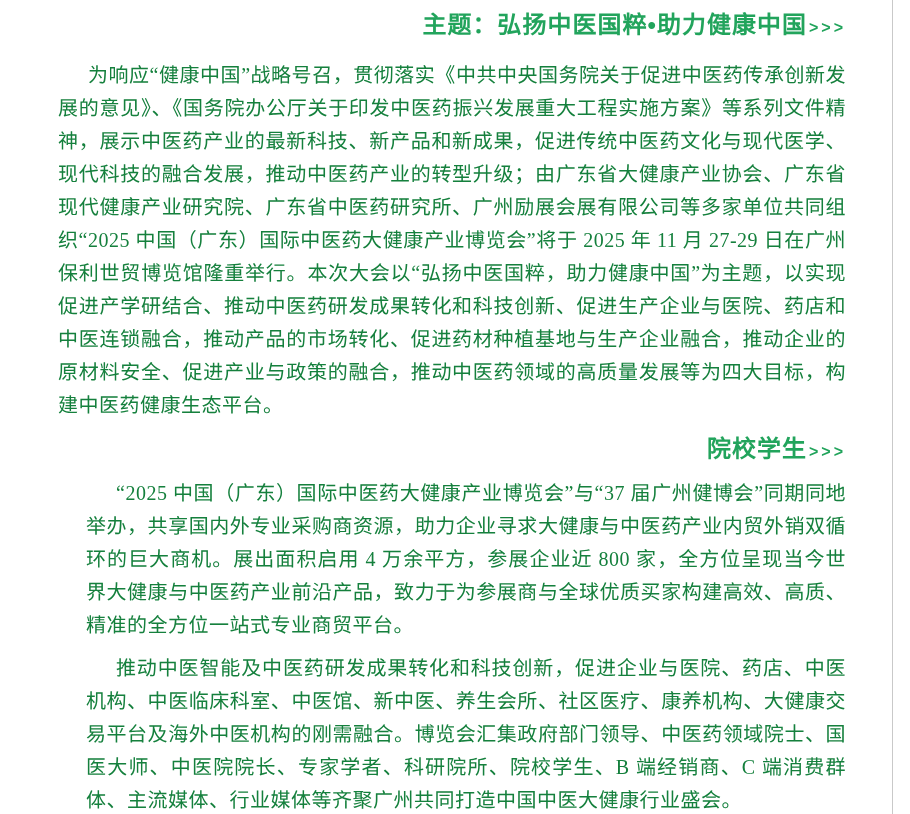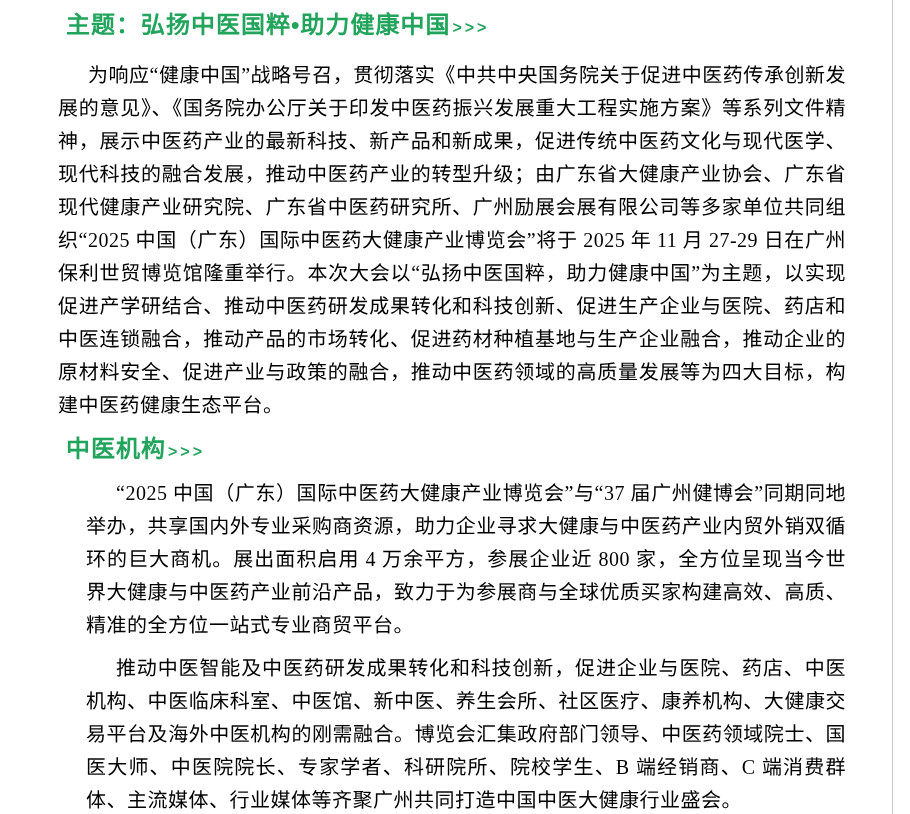--- a/index.html
+++ b/index.html
@@ -20,28 +20,29 @@
   }
   .section-heading {
     color: #22a45c;
     font-family: "Liberation Sans", sans-serif;
     font-weight: bold;
     font-size: 24px;
     line-height: 30px;
     margin: 10px 0 0 8px;
     letter-spacing: 1px;
     white-space: nowrap;
+    text-align: right;
   }
   .section-heading .arrows {
     font-size: 16px;
     letter-spacing: 3px;
     margin-left: 2px;
   }
   .body-para {
-    color: #000000;
+    color: #15803d;
     font-size: 20px;
     line-height: 33px;
     text-align: justify;
     text-justify: inter-ideograph;
     text-indent: 1.5em;
     letter-spacing: 0.5px;
     margin: 0;
   }
   .para-first { margin-top: 16px; }
   .heading-second { margin-top: 12px; }
@@ -59,20 +60,20 @@
 <body>
 
 <div class="content">
 
   <section>
     <h1 class="section-heading"><span>主题：弘扬中医国粹•助力健康中国</span><span class="arrows">&gt;&gt;&gt;</span></h1>
     <p class="body-para para-first">为响应“健康中国”战略号召，贯彻落实《中共中央国务院关于促进中医药传承创新发展的意见》、《国务院办公厅关于印发中医药振兴发展重大工程实施方案》等系列文件精神，展示中医药产业的最新科技、新产品和新成果，促进传统中医药文化与现代医学、现代科技的融合发展，推动中医药产业的转型升级；由广东省大健康产业协会、广东省现代健康产业研究院、广东省中医药研究所、广州励展会展有限公司等多家单位共同组织“2025 中国（广东）国际中医药大健康产业博览会”将于 2025 年 11 月 27-29 日在广州保利世贸博览馆隆重举行。本次大会以“弘扬中医国粹，助力健康中国”为主题，以实现促进产学研结合、推动中医药研发成果转化和科技创新、促进生产企业与医院、药店和中医连锁融合，推动产品的市场转化、促进药材种植基地与生产企业融合，推动企业的原材料安全、促进产业与政策的融合，推动中医药领域的高质量发展等为四大目标，构建中医药健康生态平台。</p>
   </section>
 
   <section>
-    <h1 class="section-heading heading-second"><span>中医机构</span><span class="arrows">&gt;&gt;&gt;</span></h1>
+    <h1 class="section-heading heading-second"><span>院校学生</span><span class="arrows">&gt;&gt;&gt;</span></h1>
     <p class="body-para para-gap">“2025 中国（广东）国际中医药大健康产业博览会”与“37 届广州健博会”同期同地举办，共享国内外专业采购商资源，助力企业寻求大健康与中医药产业内贸外销双循环的巨大商机。展出面积启用 4 万余平方，参展企业近 800 家，全方位呈现当今世界大健康与中医药产业前沿产品，致力于为参展商与全球优质买家构建高效、高质、精准的全方位一站式专业商贸平台。</p>
     <p class="body-para para-gap">推动中医智能及中医药研发成果转化和科技创新，促进企业与医院、药店、中医机构、中医临床科室、中医馆、新中医、养生会所、社区医疗、康养机构、大健康交易平台及海外中医机构的刚需融合。博览会汇集政府部门领导、中医药领域院士、国医大师、中医院院长、专家学者、科研院所、院校学生、B 端经销商、C 端消费群体、主流媒体、行业媒体等齐聚广州共同打造中国中医大健康行业盛会。</p>
   </section>
 
 </div>
 
 <div class="page-edge"></div>
 
 </body></html>

